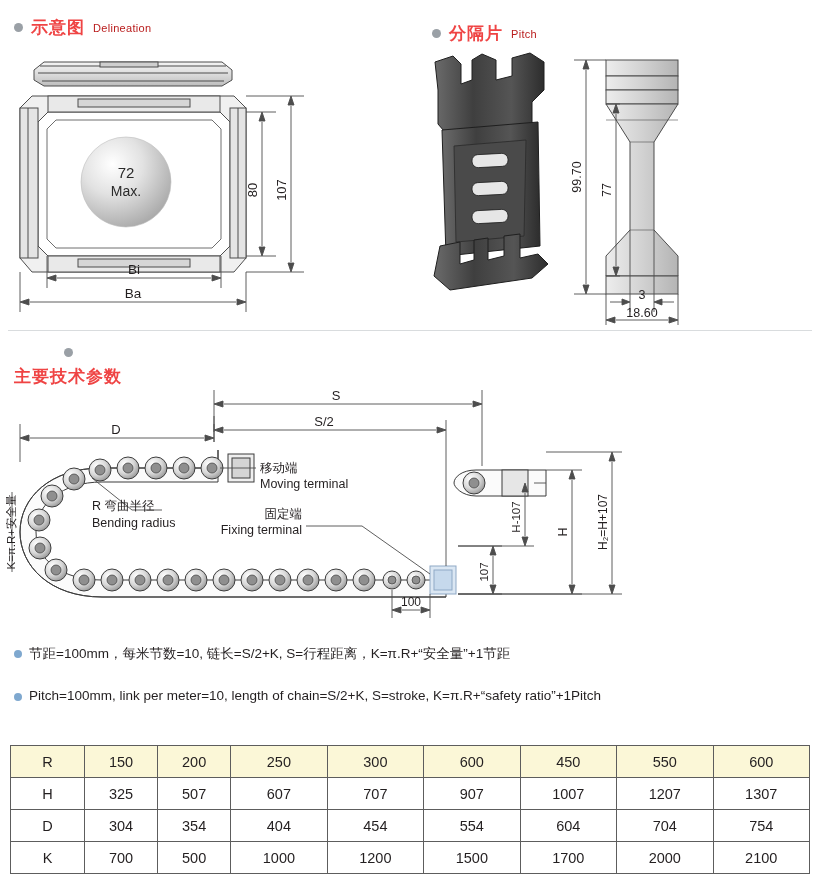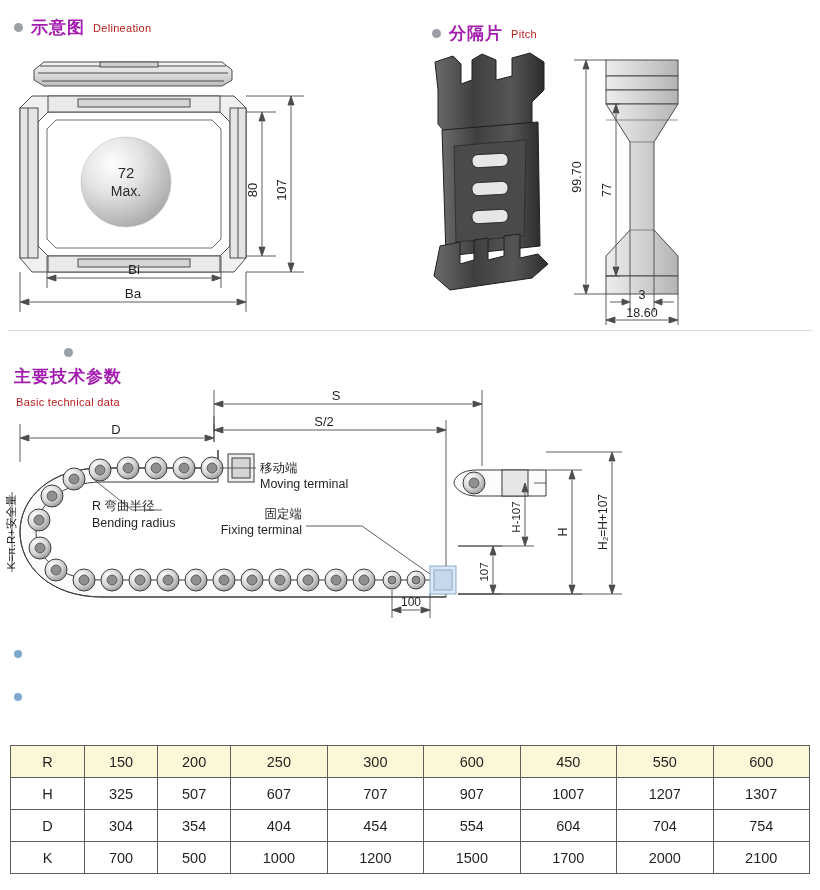--- a/index.html
+++ b/index.html
@@ -19,21 +19,21 @@
     gap: 8px;
     position: absolute;
   }
   .bullet {
     width: 9px; height: 9px; border-radius: 50%;
     background: #9aa0a6;
     display: inline-block;
     flex: 0 0 auto;
   }
   .head-cn {
-    color: #a21caf;
+    color: #ef4444;
     font-size: 17px;
     font-weight: bold;
     letter-spacing: 1px;
   }
   .head-en {
     color: #b91c1c;
     font-size: 11px;
     letter-spacing: 0.3px;
   }
   .hr {
@@ -83,21 +83,20 @@
   <span class="bullet"></span>
   <span class="head-cn">分隔片</span>
   <span class="head-en">Pitch</span>
 </div>
 
 <div class="hr" style="top:330px;"></div>
 
 <div class="section-head" style="left:14px; top:348px;flex-direction:column;">
   <span class="bullet"></span>
   <span class="head-cn">主要技术参数</span>
-  <span class="head-en">Basic technical data</span>
 </div>
 
 <div class="svg-wrap" style="left:14px; top:50px; width:330px; height:270px;text-decoration:underline;">
 <svg width="330" height="270" viewBox="0 0 330 270">
   <defs>
     <radialGradient id="ballgrad" cx="35%" cy="30%" r="75%">
       <stop offset="0%" stop-color="#ffffff"></stop>
       <stop offset="45%" stop-color="#e2e2e2"></stop>
       <stop offset="100%" stop-color="#a9a9a9"></stop>
     </radialGradient>
@@ -407,23 +406,25 @@
   <text x="254" y="106" font-size="12.5" fill="#231f20" font-family="Liberation Sans, sans-serif">Moving terminal</text>
   <text x="86" y="128" font-size="12.5" fill="#231f20" font-family="Liberation Sans, sans-serif">R 弯曲半径</text>
   <text x="86" y="145" font-size="12.5" fill="#231f20" font-family="Liberation Sans, sans-serif">Bending radius</text>
   <text x="296" y="136" font-size="12.5" fill="#231f20" text-anchor="end" font-family="Liberation Sans, sans-serif">固定端</text>
   <text x="296" y="152" font-size="12.5" fill="#231f20" text-anchor="end" font-family="Liberation Sans, sans-serif">Fixing terminal</text>
 </svg>
 </div>
 
 <div class="note-row" style="left:14px; top:645px; width:790px;">
   <span class="bullet"></span>
+  <span>节距=100mm，每米节数=10, 链长=S/2+K, S=行程距离，K=π.R+“安全量”+1节距</span>
 </div>
 <div class="note-row" style="left:14px; top:688px; width:790px;">
   <span class="bullet"></span>
+  <span>Pitch=100mm, link per meter=10, length of chain=S/2+K, S=stroke, K=π.R+“safety ratio”+1Pitch</span>
 </div>
 
 <table class="params">
   <tbody>
       <tr class="header">
     <td class="label">R</td>
     <td>150</td>
     <td>200</td>
     <td>250</td>
     <td>300</td>

